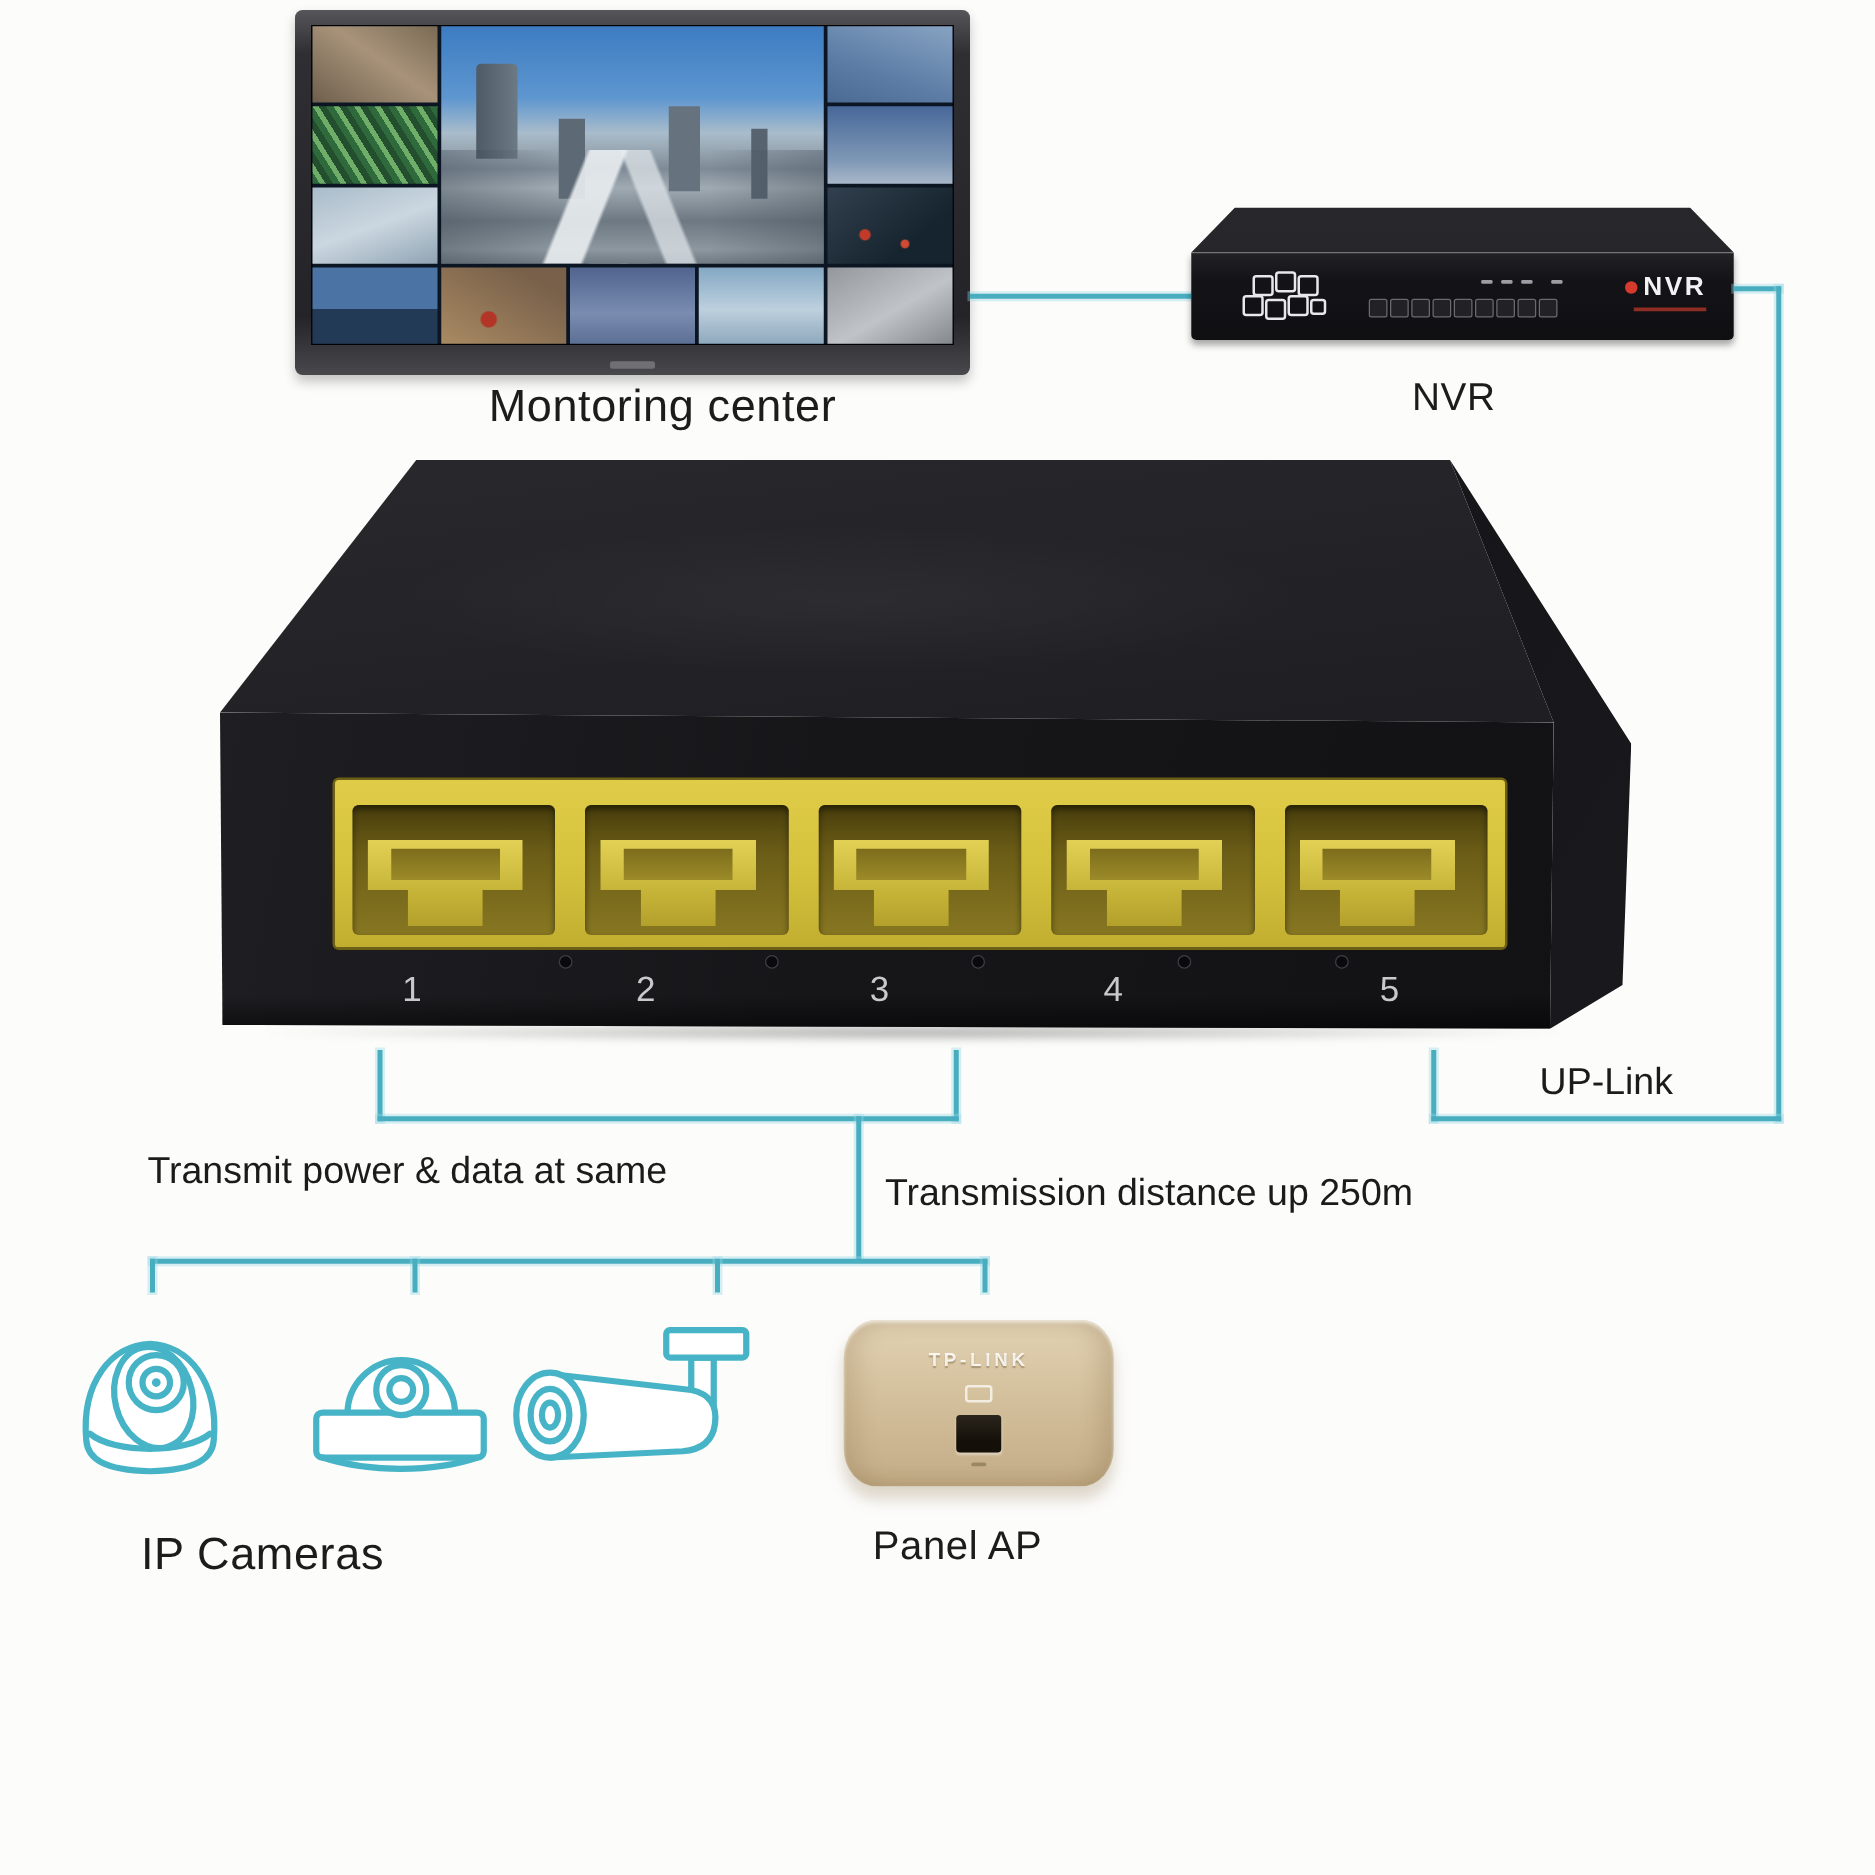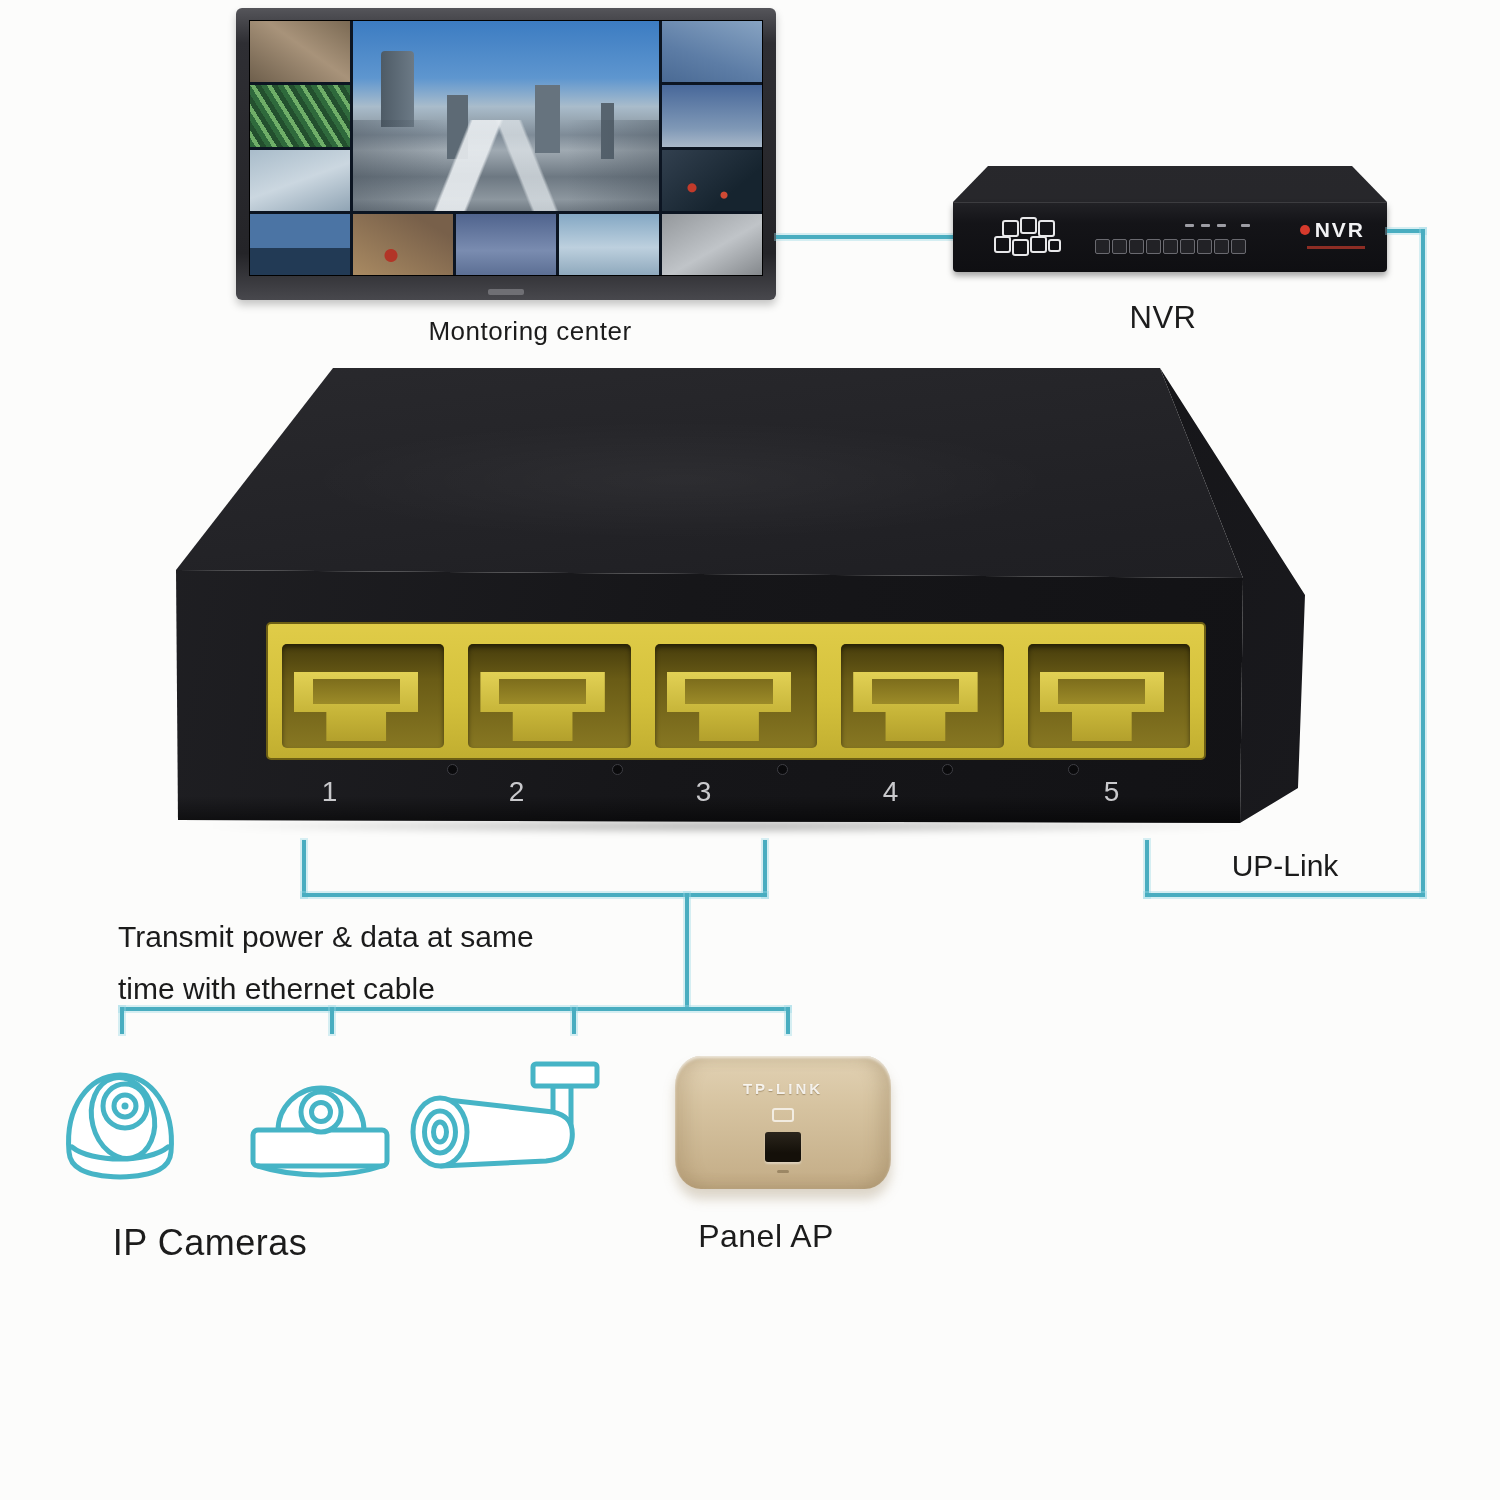--- a/index.html
+++ b/index.html
@@ -201,21 +201,21 @@
       <div class="vw-c5"></div>
       <div class="vw-c6"></div>
       <div class="vw-c7"></div>
       <div class="vw-c8"></div>
       <div class="vw-c9"></div>
       <div class="vw-c10"></div>
       <div class="vw-c11"></div>
     </div>
     <div class="vw-logo"></div>
   </div>
-  <div class="caption" style="left:330px; top:316px; width:400px; font-size:26px;">Montoring center</div>
+  <div class="caption" style="left:330px; top:304px; width:400px; font-size:36px;">Montoring center</div>
 
   <div class="cline h" style="left:776px; top:235px; width:177px;"></div>
 
   <div class="nvr-top abs"></div>
   <div class="nvr-front">
 
     <div class="nvr-sq" style="left:49px; top:18px;"></div>
     <div class="nvr-sq" style="left:67px; top:15px;"></div>
     <div class="nvr-sq" style="left:85px; top:18px;"></div>
     <div class="nvr-sq" style="left:41px; top:34px;"></div>
@@ -292,21 +292,21 @@
   <div class="callout" style="left:1160px; top:849px; width:250px; text-align:center;">UP-Link</div>
 
   <div class="cline v" style="left:685px; top:893px; height:116px;"></div>
   <div class="cline h" style="left:120px; top:1007px; width:670px;"></div>
   <div class="cline v" style="left:120px; top:1007px; height:27px;"></div>
   <div class="cline v" style="left:330px; top:1007px; height:27px;"></div>
   <div class="cline v" style="left:572px; top:1007px; height:27px;"></div>
   <div class="cline v" style="left:786px; top:1007px; height:27px;"></div>
 
   <div class="callout" style="left:118px; top:920px;">Transmit power &amp; data at same</div>
-  <div class="callout" style="left:118px; top:972px;">time with ethernet cable</div>
+  <div class="callout" style="left:708px; top:938px;">Transmission distance up 250m</div>
 
   <svg class="cam-svg" style="left:45px; top:1060px;" width="150" height="135" viewBox="0 0 150 135">
     <g stroke="#46b4c6" stroke-width="5" fill="#ffffff" stroke-linejoin="round" stroke-linecap="round">
       <path d="M24,92 C20,46 44,16 75,15 C106,16 130,46 126,92 C125,107 112,116 75,117 C38,116 25,107 24,92 Z"></path>
       <path d="M27,87 C46,103 104,103 123,87" fill="none"></path>
       <ellipse cx="78" cy="58" rx="31" ry="41" transform="rotate(-14 78 58)" fill="none"></ellipse>
       <circle cx="80" cy="46" r="22" fill="#ffffff"></circle>
       <circle cx="80" cy="46" r="11" fill="none"></circle>
       <circle cx="80" cy="46" r="3.5" fill="#46b4c6" stroke="none"></circle>
     </g>

